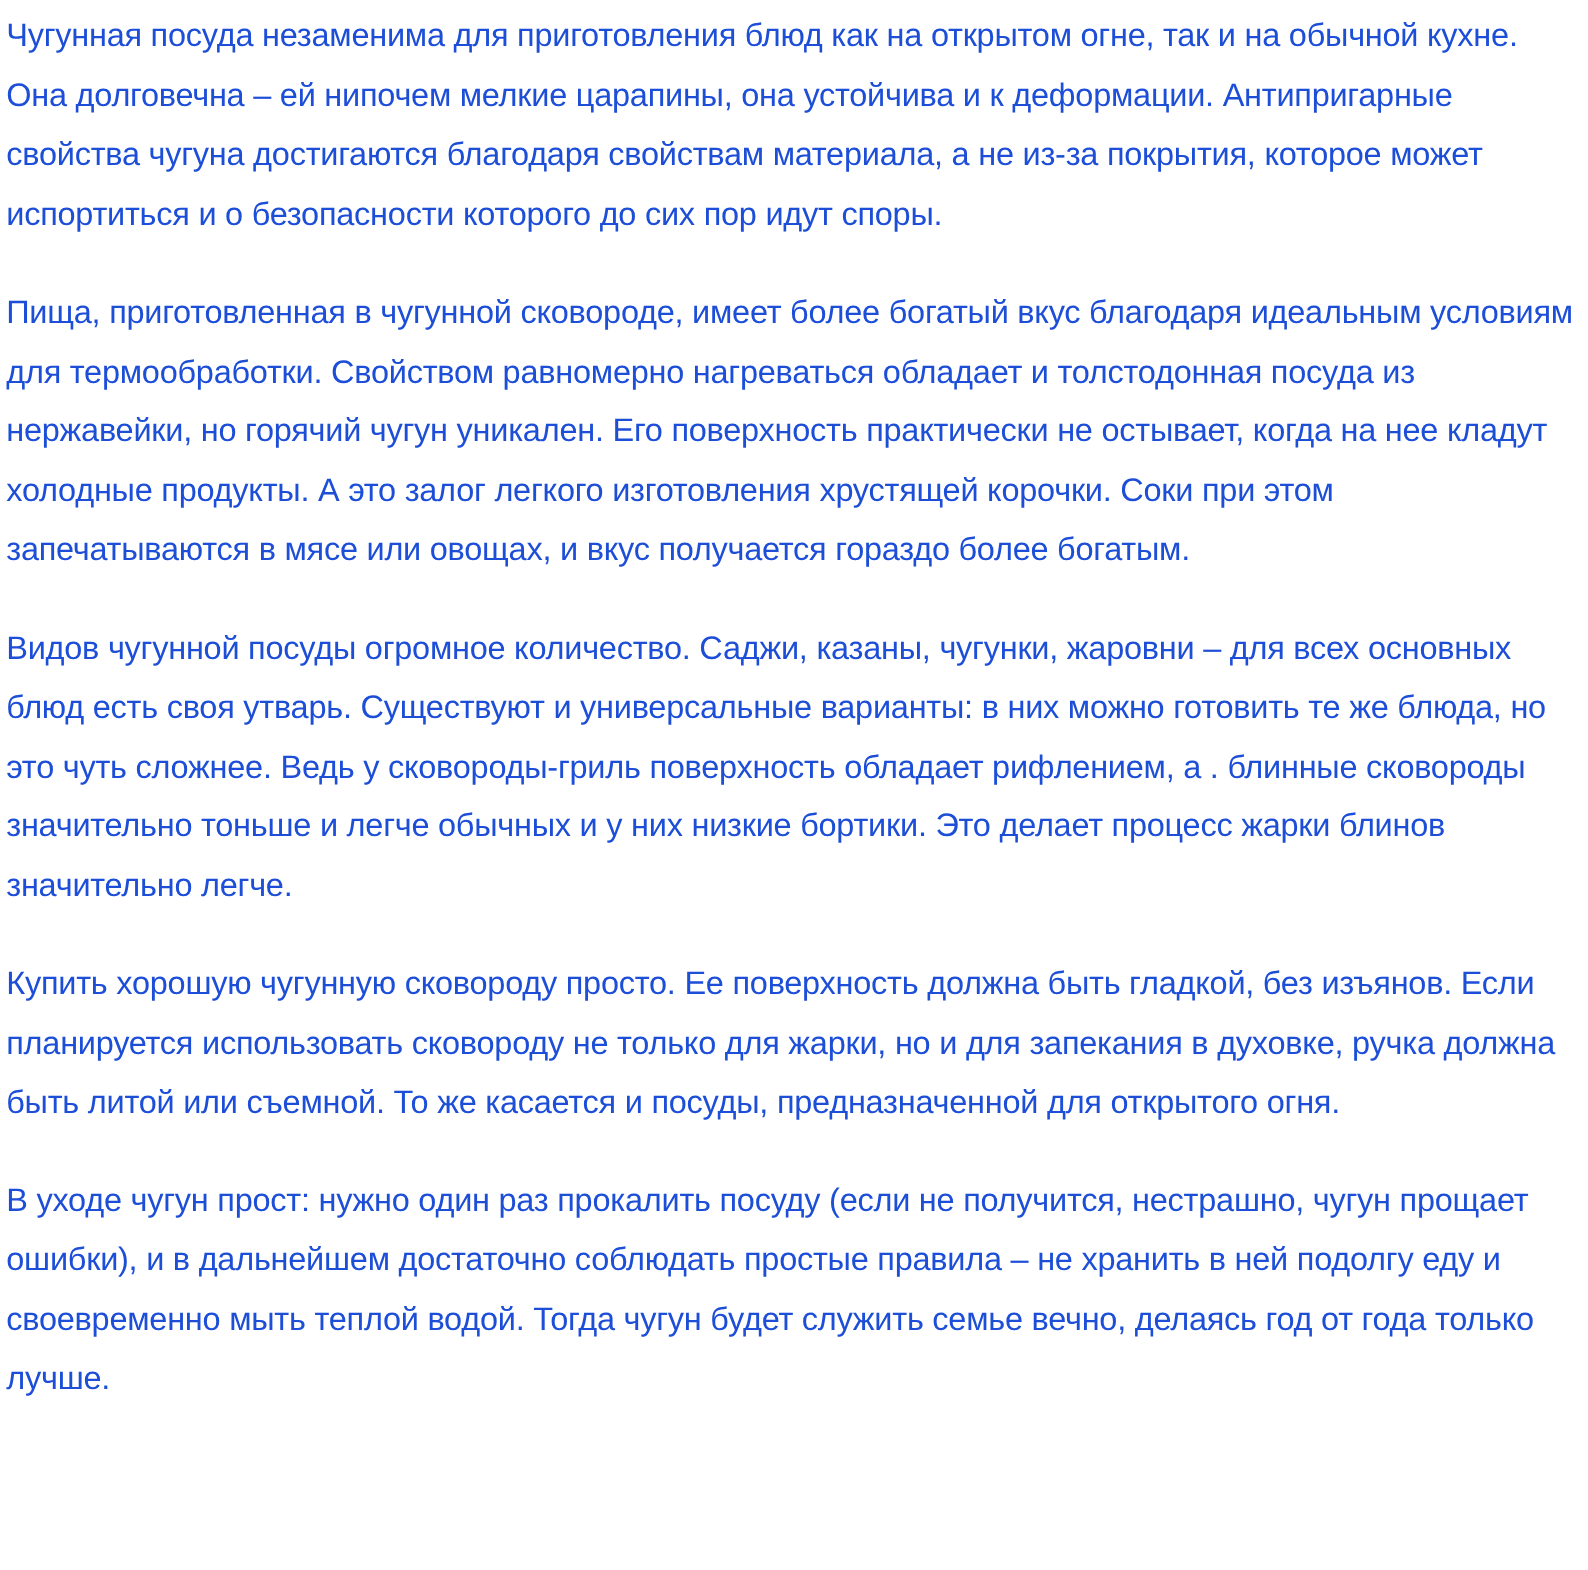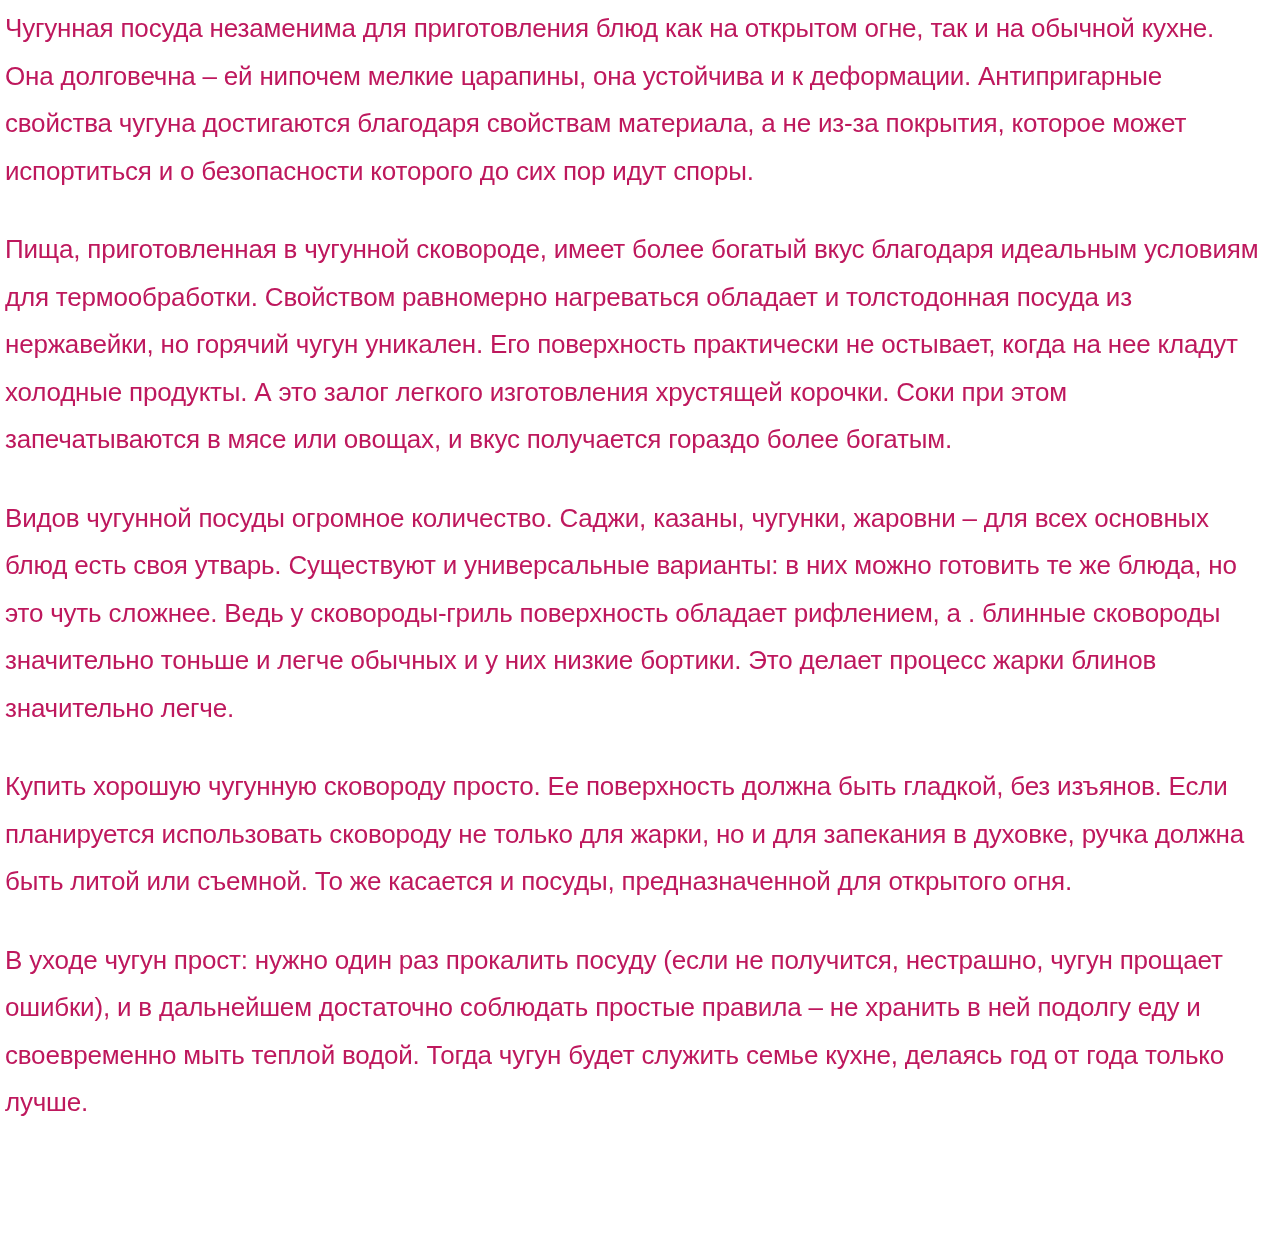--- a/index.html
+++ b/index.html
@@ -10,32 +10,32 @@
   .page {
     width: 1270px;
     min-height: 1256px;
     box-sizing: border-box;
     padding: 5px 4px 0 5px;
     background: #ffffff;
     font-family: "Liberation Sans", sans-serif;
     font-size: 26px;
     line-height: 47.5px;
     letter-spacing: -0.2px;
-    color: #be185d;
+    color: #1d4ed8;
     overflow: hidden;
   }
   .page p {
     margin: 0 0 31px 0;
     padding: 0;
     text-align: left;
     word-spacing: normal;
   }
 </style>
 </head>
 <body>
 
 <div class="page">
   <p>Чугунная посуда незаменима для приготовления блюд как на открытом огне, так и на обычной кухне. Она долговечна – ей нипочем мелкие царапины, она устойчива и к деформации. Антипригарные свойства чугуна достигаются благодаря свойствам материала, а не из-за покрытия, которое может испортиться и о безопасности которого до сих пор идут споры.</p>
   <p>Пища, приготовленная в чугунной сковороде, имеет более богатый вкус благодаря идеальным условиям для термообработки. Свойством равномерно нагреваться обладает и толстодонная посуда из нержавейки, но горячий чугун уникален. Его поверхность практически не остывает, когда на нее кладут холодные продукты. А это залог легкого изготовления хрустящей корочки. Соки при этом запечатываются в мясе или овощах, и вкус получается гораздо более богатым.</p>
   <p>Видов чугунной посуды огромное количество. Саджи, казаны, чугунки, жаровни – для всех основных блюд есть своя утварь. Существуют и универсальные варианты: в них можно готовить те же блюда, но это чуть сложнее. Ведь у сковороды-гриль поверхность обладает рифлением, а . блинные сковороды значительно тоньше и легче обычных и у них низкие бортики. Это делает процесс жарки блинов значительно легче.</p>
   <p>Купить хорошую чугунную сковороду просто. Ее поверхность должна быть гладкой, без изъянов. Если планируется использовать сковороду не только для жарки, но и для запекания в духовке, ручка должна быть литой или съемной. То же касается и посуды, предназначенной для открытого огня.</p>
-  <p>В уходе чугун прост: нужно один раз прокалить посуду (если не получится, нестрашно, чугун прощает ошибки), и в дальнейшем достаточно соблюдать простые правила – не хранить в ней подолгу еду и своевременно мыть теплой водой. Тогда чугун будет служить семье кухне, делаясь год от года только лучше.</p>
+  <p>В уходе чугун прост: нужно один раз прокалить посуду (если не получится, нестрашно, чугун прощает ошибки), и в дальнейшем достаточно соблюдать простые правила – не хранить в ней подолгу еду и своевременно мыть теплой водой. Тогда чугун будет служить семье вечно, делаясь год от года только лучше.</p>
 </div>
 
 </body></html>

